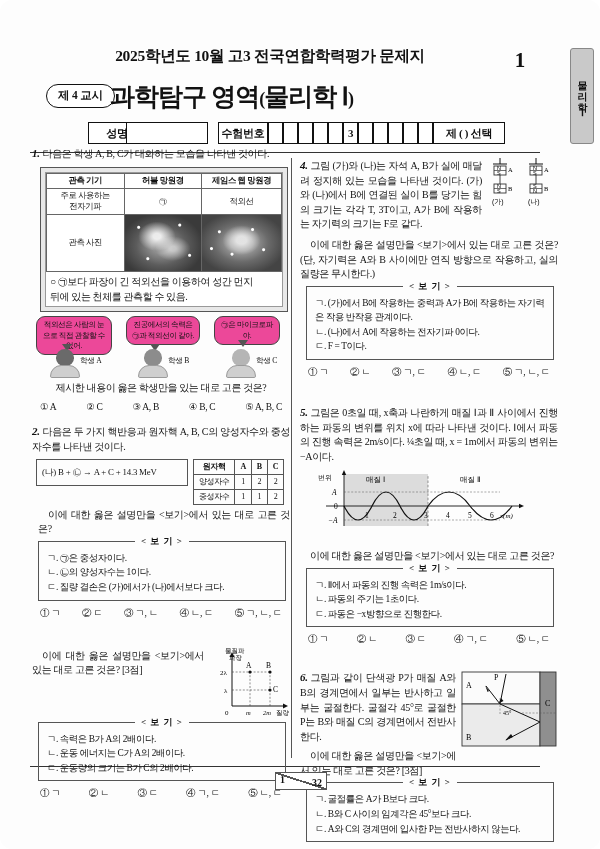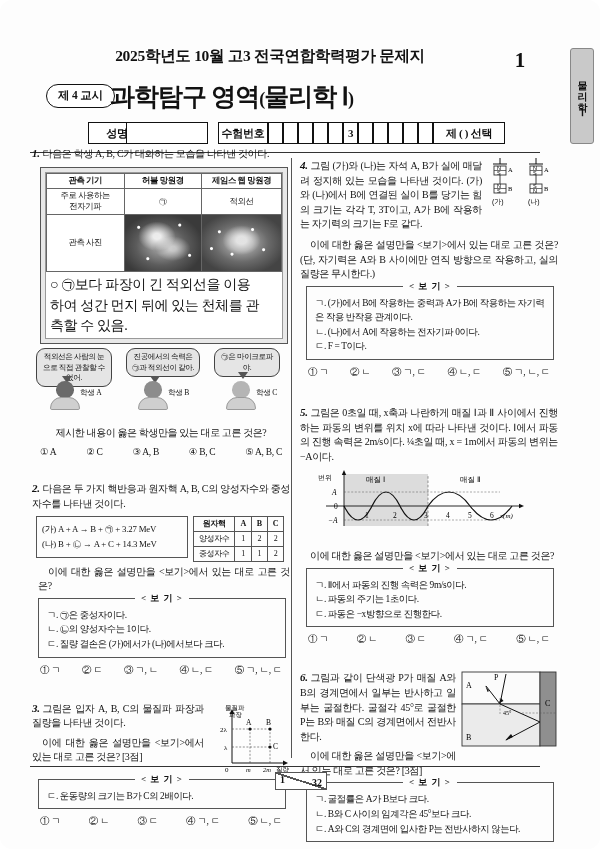--- a/index.html
+++ b/index.html
@@ -129,31 +129,31 @@
       radial-gradient(ellipse at 50% 45%, rgba(255,255,255,.7) 0 9%, rgba(255,255,255,0) 34%),
       radial-gradient(circle at 22% 30%, #fff 0 1px, rgba(255,255,255,0) 2px),
       radial-gradient(circle at 64% 26%, #fff 0 1px, rgba(255,255,255,0) 2px),
       radial-gradient(circle at 38% 70%, #fff 0 1px, rgba(255,255,255,0) 2px),
       radial-gradient(circle at 78% 62%, #fff 0 1px, rgba(255,255,255,0) 2px),
       radial-gradient(circle at 12% 60%, #fff 0 1px, rgba(255,255,255,0) 2px),
       radial-gradient(ellipse at 50% 50%, #a0a0a0 0 20%, #6a6a6a 48%, #444 80%);
     background-color:#484848;
   }
   .bullet-note {
-    font-size:14px; line-height:1.45; letter-spacing:-0.4px;
+    font-size:10px; line-height:1.45; letter-spacing:-0.4px;
     padding:3px 20px 2px 4px; background:#fff;
     border-top:0px;
   }
 
   
   .students { position:relative; height:62px; margin:3px 0 2px; }
   .bubble {
     position:absolute; top:0;
     border:1px solid #444; border-radius:9px;
-    background:#e5e5e5; font-size:7.6px; line-height:1.35;
+    background:#ec4899; font-size:7.6px; line-height:1.35;
     padding:3px 4px; letter-spacing:-0.4px; text-align:center;
   }
   .b1 { left:4px; width:76px; }
   .b2 { left:94px; width:74px; }
   .b3 { left:182px; width:66px; }
   .tail {
     position:absolute; width:0; height:0;
     border-left:5px solid transparent; border-right:5px solid transparent;
     border-top:7px solid #555;
   }
@@ -166,21 +166,21 @@
   .head.light { background:#b5b5b5; }
   .body {
     width:30px; height:13px; margin-left:-6px; margin-top:-1px;
     background:#cfcfcf; border:1px solid #9a9a9a;
     border-radius:12px 12px 2px 2px;
   }
   .plabel { position:absolute; font-size:7.6px; letter-spacing:-0.3px; }
 
   .qprompt {
     font-size:10px; letter-spacing:-0.4px; text-align:center;
-    margin:16px 0 4px;
+    margin:3px 0 4px;
   }
   .choices {
     display:flex; justify-content:space-between;
     font-size:9.5px; letter-spacing:-0.3px;
     padding:2px 8px 0 8px;
   }
   .choices span { white-space:nowrap;text-align:center; }
 
   
   .bogi { position:relative; margin:4px 4px 4px 6px; }
@@ -349,28 +349,27 @@
       <div class="qprompt">제시한 내용이 옳은 학생만을 있는 대로 고른 것은?</div>
       <div class="choices">
         <span>① A</span>
         <span>② C</span>
         <span>③ A, B</span>
         <span>④ B, C</span>
         <span>⑤ A, B, C</span>
       </div>
     </div>
 
-    <div class="q" style="margin-top:24px;">
+    <div class="q" style="margin-top:12px;">
       <div class="qtext">
         <span class="qnum">2.</span><span>다음은 두 가지 핵반응과 원자핵 A, B, C의 양성자수와 중성자수를 나타낸 것이다.</span>
       </div>
 
       <div class="q2row">
         <div class="rxbox">
-          <div class="rxline">(가) A + A → B + ㉠ + 3.27 MeV</div>
           <div class="rxline">(나) B + ㉡ → A + C + 14.3 MeV</div>
         </div>
         <table class="nuc">
           <tbody>
               <tr>
             <th>원자핵</th>
             <th>A</th>
             <th>B</th>
             <th>C</th>
           </tr>
@@ -406,23 +405,20 @@
         <span>② ㄷ</span>
         <span>③ ㄱ, ㄴ</span>
         <span>④ ㄴ, ㄷ</span>
         <span>⑤ ㄱ, ㄴ, ㄷ</span>
       </div>
     </div>
 
     <div class="q" style="margin-top:24px;">
       <div class="q3wrap">
         <div class="q3text">
-          <div class="qtext">
-            <span class="qnum">3.</span><span>그림은 입자 A, B, C의 물질파 파장과 질량을 나타낸 것이다.</span>
-          </div>
           <div class="qtext indent" style="margin-top:5px;">이에 대한 옳은 설명만을 &lt;보기&gt;에서 있는 대로 고른 것은? [3점]</div>
         </div>
 
         <div class="q3graph">
           <svg width="82" height="74" viewBox="0 0 82 74">
             <text x="17" y="9" font-size="6.5" font-family="Liberation Sans, sans-serif">물질파</text>
             <text x="21" y="16" font-size="6.5" font-family="Liberation Sans, sans-serif">파장</text>
             <line x1="24" y1="12" x2="24" y2="62" stroke="#111" stroke-width="1"></line>
             <polygon points="24,8 21.5,13 26.5,13" fill="#111"></polygon>
             <line x1="24" y1="62" x2="76" y2="62" stroke="#111" stroke-width="1"></line>
@@ -443,20 +439,22 @@
             <text x="38" y="71" font-size="6.5" font-style="italic" font-family="Liberation Serif, serif">m</text>
             <text x="55" y="71" font-size="6.5" font-style="italic" font-family="Liberation Serif, serif">2m</text>
             <text x="68" y="71" font-size="6.5" font-family="Liberation Sans, sans-serif">질량</text>
           </svg>
         </div>
       </div>
 
       <div class="bogi">
         <div class="bogi-title">&lt; 보 기 &gt;</div>
         <div class="bogi-border">
+          <div class="bogi-item">ㄱ. 속력은 B가 A의 2배이다.</div>
+          <div class="bogi-item">ㄴ. 운동 에너지는 C가 A의 2배이다.</div>
           <div class="bogi-item">ㄷ. 운동량의 크기는 B가 C의 2배이다.</div>
         </div>
       </div>
 
       <div class="choices">
         <span>① ㄱ</span>
         <span>② ㄴ</span>
         <span>③ ㄷ</span>
         <span>④ ㄱ, ㄷ</span>
         <span>⑤ ㄴ, ㄷ</span>
@@ -560,21 +558,21 @@
           <text x="180" y="50" font-size="7.5" font-family="Liberation Serif, serif">6</text>
           <text x="190" y="50" font-size="7" font-style="italic" font-family="Liberation Serif, serif">x(m)</text>
         </svg>
       </div>
 
       <div class="qtext indent" style="margin:2px 0 3px 0;">이에 대한 옳은 설명만을 &lt;보기&gt;에서 있는 대로 고른 것은?</div>
 
       <div class="bogi">
         <div class="bogi-title">&lt; 보 기 &gt;</div>
         <div class="bogi-border">
-          <div class="bogi-item">ㄱ. Ⅱ에서 파동의 진행 속력은 9m/s이다.</div>
+          <div class="bogi-item">ㄱ. Ⅱ에서 파동의 진행 속력은 1m/s이다.</div>
           <div class="bogi-item">ㄴ. 파동의 주기는 1초이다.</div>
           <div class="bogi-item">ㄷ. 파동은 −x방향으로 진행한다.</div>
         </div>
       </div>
 
       <div class="choices">
         <span>① ㄱ</span>
         <span>② ㄴ</span>
         <span>③ ㄷ</span>
         <span>④ ㄱ, ㄷ</span>

